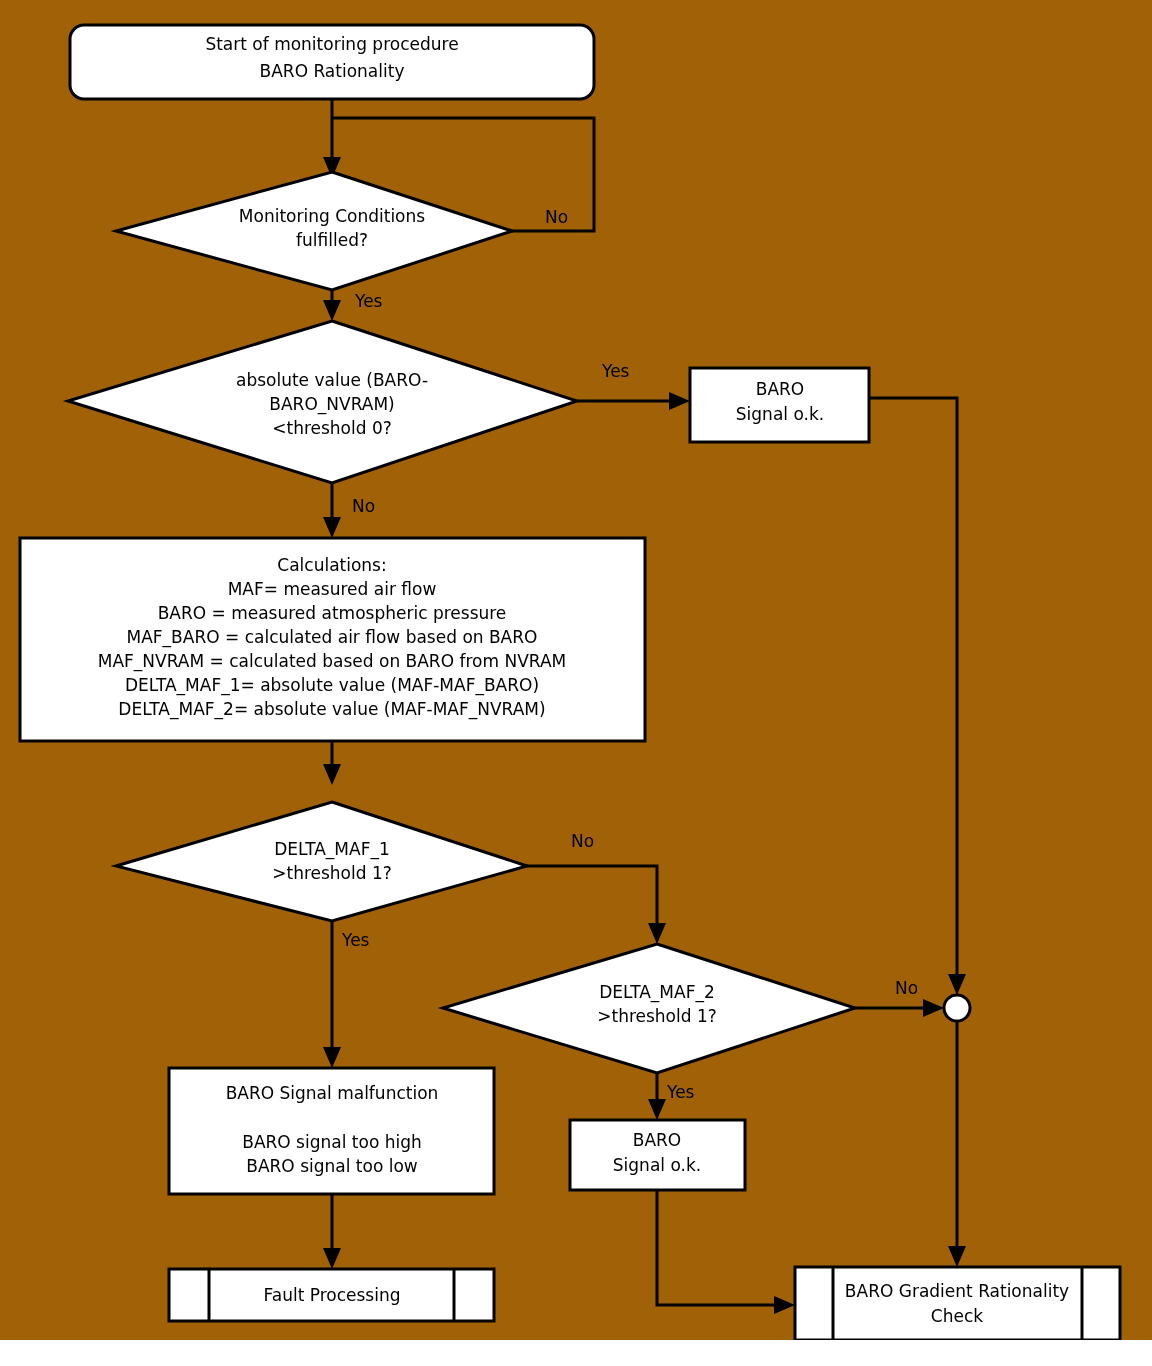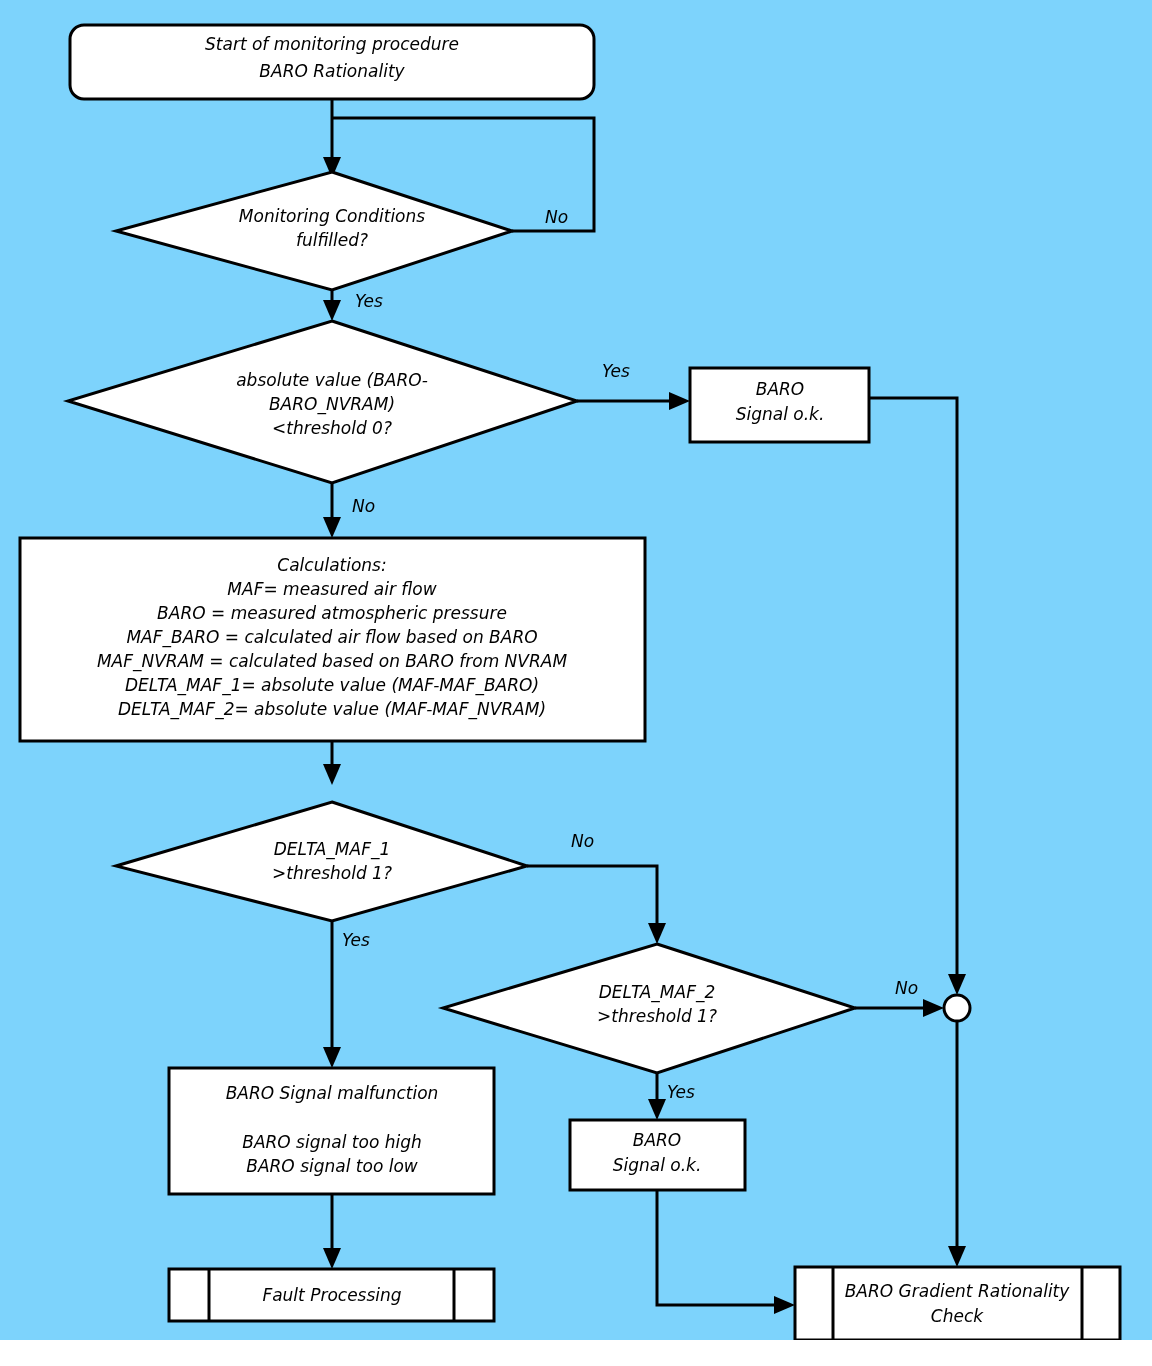--- a/index.html
+++ b/index.html
@@ -4,23 +4,22 @@
 <style>
   html, body {
     margin: 0;
     padding: 0;
     background: #ffffff;
   }
   #flowchart-root {
     position: relative;
     width: 1152px;
     height: 1340px;
-    background: #7dd3fc;
+    background: #a16207;
     font-family: "DejaVu Sans", sans-serif;
-    font-style: italic;
   }
   svg#flow-svg {
     display: block;
     width: 1152px;
     height: 1366px;
   }
   .shape-stroke {
     fill: #ffffff;
     stroke: #000000;
     stroke-width: 3;

